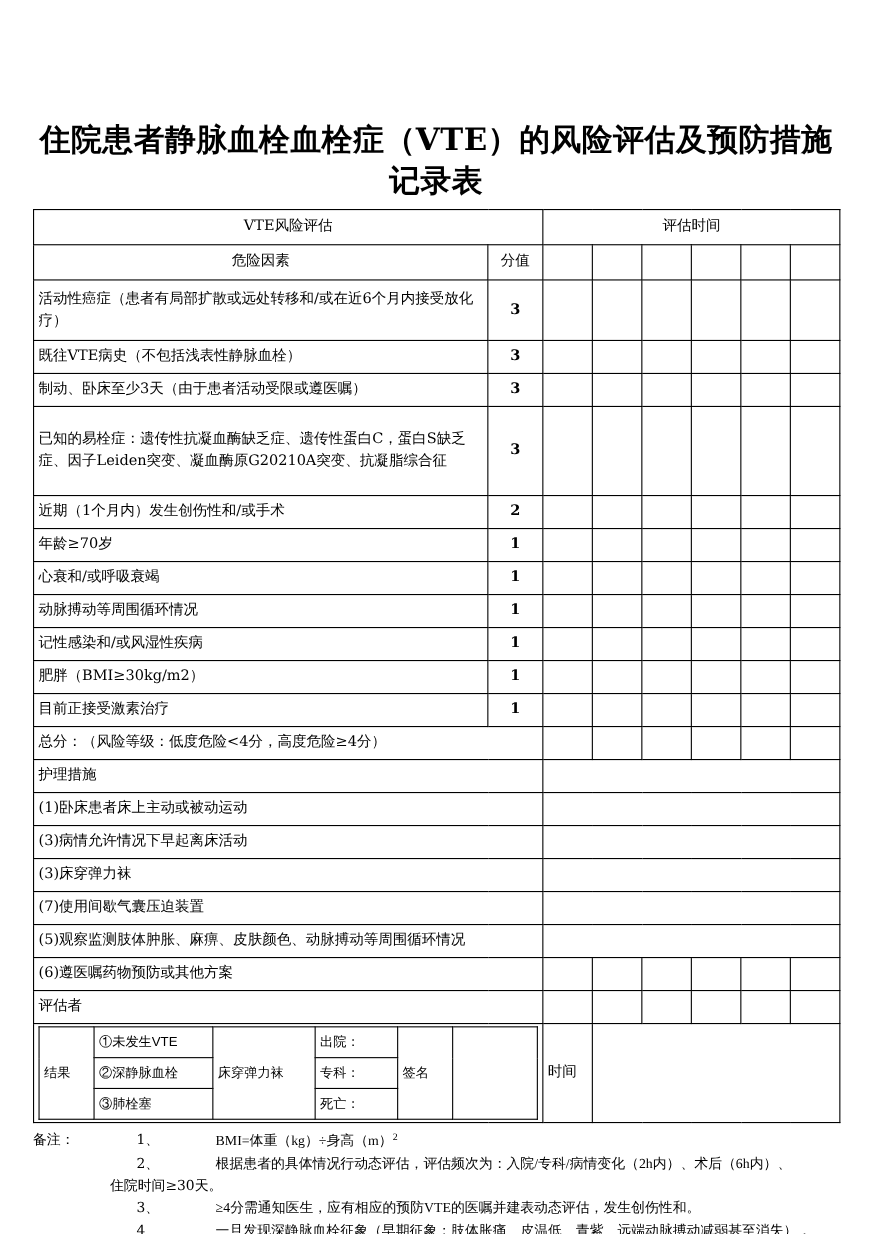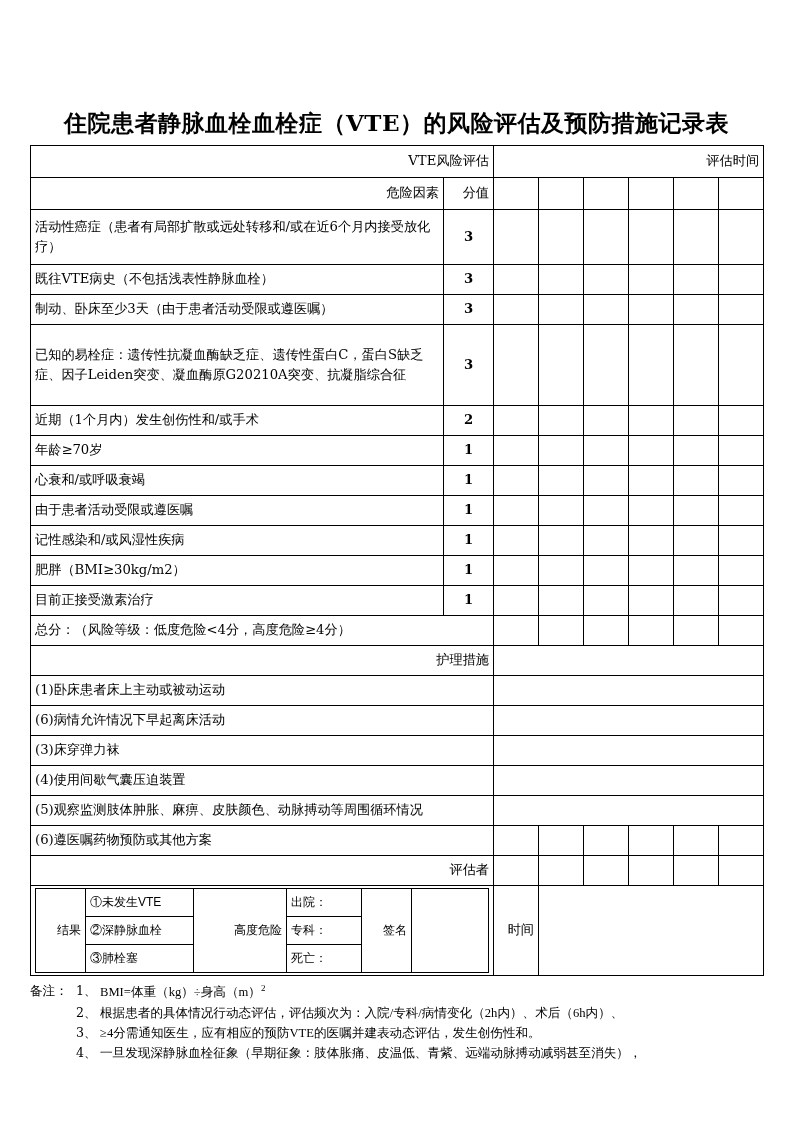--- a/index.html
+++ b/index.html
@@ -5,21 +5,21 @@
   html,body{margin:0;padding:0;}
   body{
     width:793px;height:1122px;background:#fff;
     font-family:"DejaVu Sans","Liberation Sans",sans-serif;
     color:#000;
     -webkit-font-smoothing:antialiased;
   }
   .page{position:relative;width:793px;height:1122px;box-sizing:border-box;
         padding:0 30px;}
   .title{
-    text-align:center;font-size:23px;font-weight:bold;
+    text-align:center;font-size:28px;font-weight:bold;
     font-family:"DejaVu Serif","Liberation Serif",serif;
     margin:0;padding-top:108px;letter-spacing:.5px;
   }
   .meta{
     display:flex;font-size:13.5px;margin-top:28px;padding-left:28px;
     font-family:"DejaVu Serif","Liberation Serif",serif;
   }
   .meta span{display:inline-block;}
   .m1{width:115px}.m2{width:118px}.m3{width:105px}.m4{width:170px}.m5{width:auto}
 
@@ -28,39 +28,39 @@
     table-layout:fixed;
   }
   table.form td{
     border:1px solid #000;
     font-size:13.2px;
     font-family:"DejaVu Serif","Liberation Serif",serif;
     padding:2px 4px;
     vertical-align:middle;
     line-height:1.55;
   }
-  .ctr{text-align:right;}
+  .ctr{text-align:left;}
   .score{text-align:center;font-weight:bold;font-size:13.5px;}
   .rowtxt{height:25px;}
   .tall3{height:76px;}
   .tall2{height:50px;}
-  .hdr{height:27px;}
+  .hdr{height:27px;text-align:center;}
   .blankcell{padding:0;}
 
   
   table.inner{border-collapse:collapse;width:100%;height:100%;table-layout:fixed;}
   table.inner td{border:1px solid #000;font-size:12px;padding:1px 4px;
     font-family:Liberation Sans, sans-serif;height:25px;}
   td.nopad{padding:0;border:1px solid #000;}
 
   .notes{
     margin-top:5px;font-size:12.6px;line-height:1.62;
     font-family:"DejaVu Serif","Liberation Serif",serif;
   }
-  .notes .nrow{display:flex;}
+  .notes .nrow{display:flex;gap:48px;}
   .notes .lbl{width:46px;flex:none;}
   .notes .num{width:24px;flex:none;}
   .notes .body{flex:1;font-family:Liberation Serif, serif;}
   .notes .cont{padding-left:70px;}
   sup{font-size:9px;vertical-align:super;}
 </style>
 </head>
 <body>
 
 <div class="page">
@@ -158,21 +158,21 @@
           <td class="rowtxt">心衰和/或呼吸衰竭</td>
           <td class="score">1</td>
           <td class="blankcell"></td>
           <td class="blankcell"></td>
           <td class="blankcell"></td>
           <td class="blankcell"></td>
           <td class="blankcell"></td>
           <td class="blankcell"></td>
         </tr>
         <tr>
-          <td class="rowtxt">由于患者活动受限或遵医嘱</td>
+          <td class="rowtxt">动脉搏动等周围循环情况</td>
           <td class="score">1</td>
           <td class="blankcell"></td>
           <td class="blankcell"></td>
           <td class="blankcell"></td>
           <td class="blankcell"></td>
           <td class="blankcell"></td>
           <td class="blankcell"></td>
         </tr>
         <tr>
           <td class="rowtxt">记性感染和/或风湿性疾病</td>
@@ -215,29 +215,29 @@
         </tr>
         <tr>
           <td class="ctr rowtxt" colspan="2">护理措施</td>
           <td class="blankcell" colspan="6"></td>
         </tr>
         <tr>
           <td class="rowtxt" colspan="2">(1)卧床患者床上主动或被动运动</td>
           <td class="blankcell" colspan="6"></td>
         </tr>
         <tr>
-          <td class="rowtxt" colspan="2">(6)病情允许情况下早起离床活动</td>
+          <td class="rowtxt" colspan="2">(3)病情允许情况下早起离床活动</td>
           <td class="blankcell" colspan="6"></td>
         </tr>
         <tr>
           <td class="rowtxt" colspan="2">(3)床穿弹力袜</td>
           <td class="blankcell" colspan="6"></td>
         </tr>
         <tr>
-          <td class="rowtxt" colspan="2">(4)使用间歇气囊压迫装置</td>
+          <td class="rowtxt" colspan="2">(7)使用间歇气囊压迫装置</td>
           <td class="blankcell" colspan="6"></td>
         </tr>
         <tr>
           <td class="rowtxt" colspan="2">(5)观察监测肢体肿胀、麻痹、皮肤颜色、动脉搏动等周围循环情况</td>
           <td class="blankcell" colspan="6"></td>
         </tr>
         <tr>
           <td class="rowtxt" colspan="2">(6)遵医嘱药物预防或其他方案</td>
           <td class="blankcell"></td>
           <td class="blankcell"></td>
@@ -263,21 +263,21 @@
                 <col style="width:108px">
                 <col style="width:93px">
                 <col style="width:75px">
                 <col style="width:50px">
                 <col style="width:auto">
               </colgroup>
               <tbody>
                 <tr>
                   <td rowspan="3" class="ctr">结果</td>
                   <td>①未发生VTE</td>
-                  <td rowspan="3" class="ctr">高度危险</td>
+                  <td rowspan="3" class="ctr">床穿弹力袜</td>
                   <td>出院：</td>
                   <td rowspan="3" class="ctr">签名</td>
                   <td rowspan="3"></td>
                 </tr>
                 <tr>
                   <td>②深静脉血栓</td>
                   <td>专科：</td>
                 </tr>
                 <tr>
                   <td>③肺栓塞</td>
@@ -297,20 +297,21 @@
         <div class="nrow">
           <div class="lbl">备注：</div>
           <div class="num">1、</div>
           <div class="body">BMI=体重（kg）÷身高（m）<sup>2</sup></div>
         </div>
         <div class="nrow">
           <div class="lbl"></div>
           <div class="num">2、</div>
           <div class="body">根据患者的具体情况行动态评估，评估频次为：入院/专科/病情变化（2h内）、术后（6h内）、</div>
         </div>
+        <div class="cont">住院时间≥30天。</div>
         <div class="nrow">
           <div class="lbl"></div>
           <div class="num">3、</div>
           <div class="body">≥4分需通知医生，应有相应的预防VTE的医嘱并建表动态评估，发生创伤性和。</div>
         </div>
         <div class="nrow">
           <div class="lbl"></div>
           <div class="num">4、</div>
           <div class="body">一旦发现深静脉血栓征象（早期征象：肢体胀痛、皮温低、青紫、远端动脉搏动减弱甚至消失），</div>
         </div>

